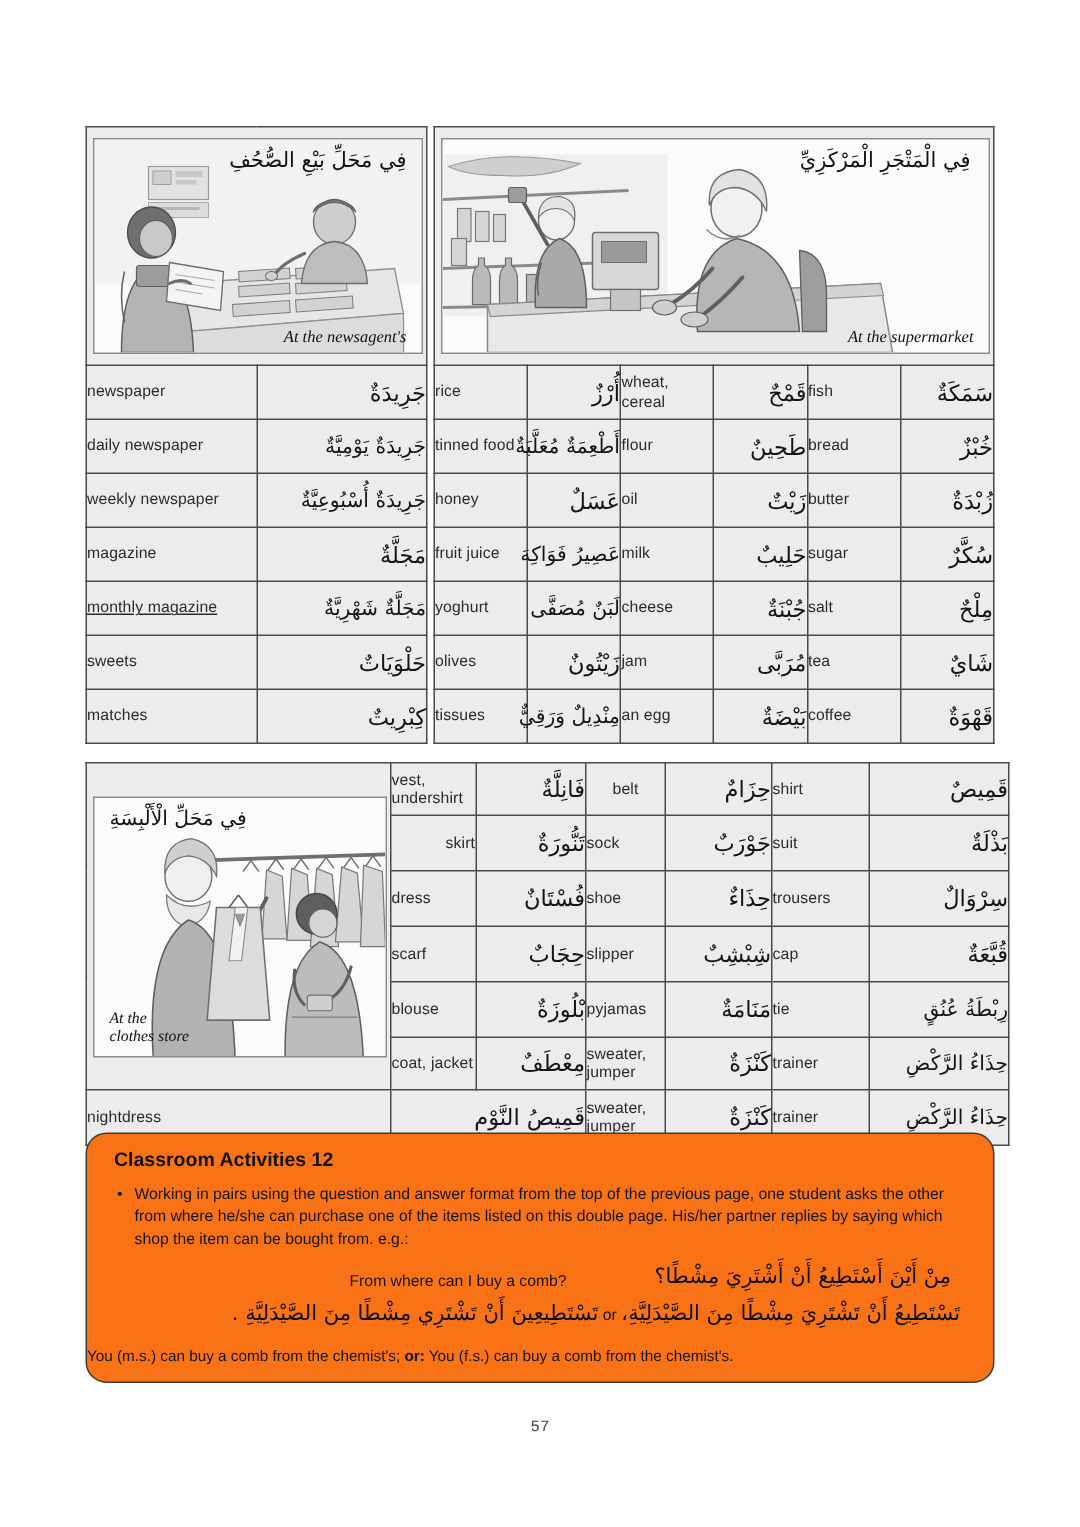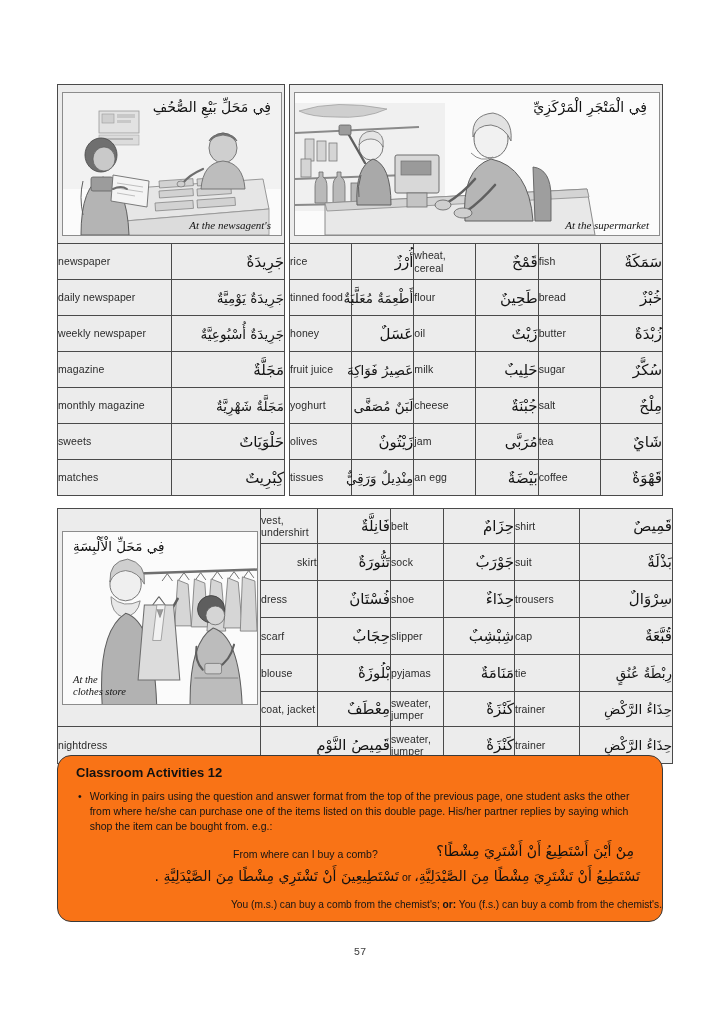--- a/index.html
+++ b/index.html
@@ -149,24 +149,23 @@
     font-family: "Liberation Sans", sans-serif;
     font-size: 10.5px;
     direction: ltr;
     display: inline-block;
     padding: 0 3px;
   }
   .act-a-en {
     position: absolute;
     left: 0; right: 0;
     top: 143px;
-    text-align: right;
+    text-align: left;
     font-size: 10.2px;
     color: #141414;
-    padding-left: 48px;
   }
   .act-a-en b { font-weight: bold; }
 
   .pagenum {
     position: absolute;
     left: 0; right: 0;
     top: 946px;
     text-align: center;
     font-size: 10.5px;
     color: #444;
@@ -241,21 +240,21 @@
     </tr>
     <tr>
       <td class="en" style="height:35px;">weekly newspaper</td>
       <td class="ar ar-sm">جَرِيدَةٌ أُسْبُوعِيَّةٌ</td>
     </tr>
     <tr>
       <td class="en" style="height:35px;">magazine</td>
       <td class="ar">مَجَلَّةٌ</td>
     </tr>
     <tr>
-      <td class="en" style="height:35px;">monthly magazine</td>
+      <td class="en" style="height:35px;text-decoration:underline;">monthly magazine</td>
       <td class="ar ar-sm">مَجَلَّةٌ شَهْرِيَّةٌ</td>
     </tr>
     <tr>
       <td class="en" style="height:35px;">sweets</td>
       <td class="ar">حَلْوَيَاتٌ</td>
     </tr>
     <tr>
       <td class="en" style="height:35px;">matches</td>
       <td class="ar">كِبْرِيتٌ</td>
     </tr>
@@ -425,21 +424,21 @@
           </svg>
           <div class="cap-ar" style="left:10px;top:6px;font-size:13.5px;">فِي مَحَلِّ الْأَلْبِسَةِ</div>
           <div class="cap-en" style="left:10px;bottom:6px;font-size:10.5px;">
             <div>At the</div>
             <div>clothes store</div>
           </div>
         </div>
       </td>
       <td class="en" style="width:56px;height:34px;">vest, undershirt</td>
       <td class="ar" style="width:72px;">فَانِلَّةٌ</td>
-      <td class="en" style="width:52px;">belt</td>
+      <td class="en" style="width:52px;text-align:center;">belt</td>
       <td class="ar" style="width:70px;">حِزَامٌ</td>
       <td class="en" style="width:64px;">shirt</td>
       <td class="ar" style="width:92px;">قَمِيصٌ</td>
     </tr>
     <tr>
       <td class="en" style="height:36px;padding-left:36px;">skirt</td>
       <td class="ar">تَنُّورَةٌ</td>
       <td class="en">sock</td>
       <td class="ar">جَوْرَبٌ</td>
       <td class="en">suit</td>

